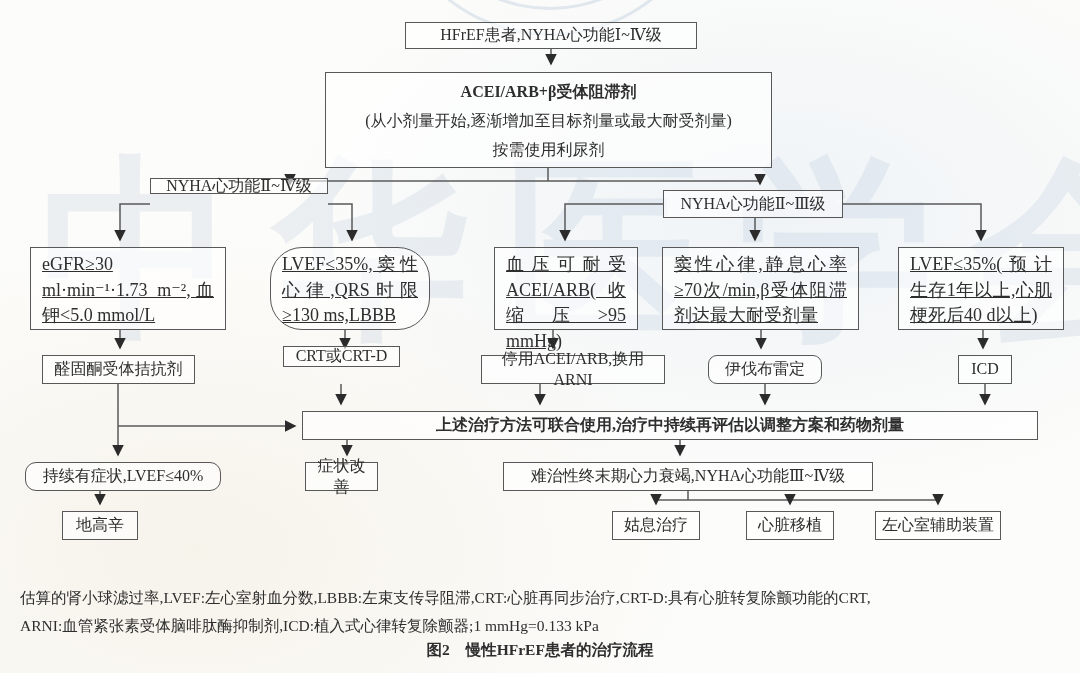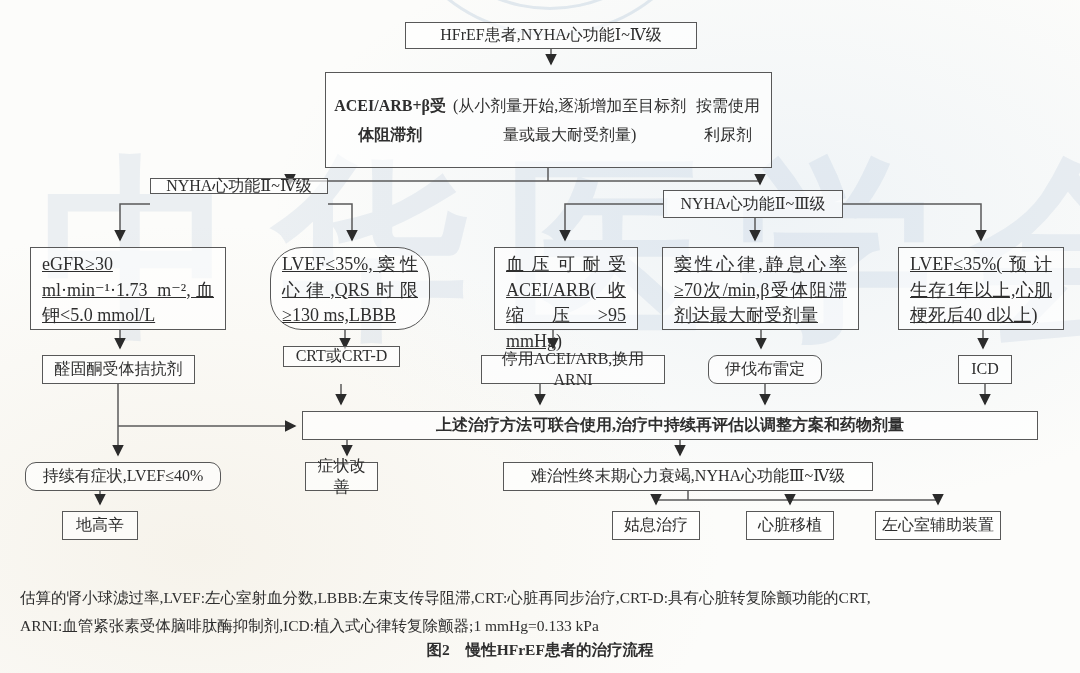--- a/index.html
+++ b/index.html
@@ -17,21 +17,21 @@
   .wm-arc{position:absolute;z-index:0;border:3px solid rgba(132,163,196,0.22);
       border-radius:50%;background:transparent;}
   svg.connectors{position:absolute;left:0;top:0;z-index:1;pointer-events:none;}
   .node{
     position:absolute;box-sizing:border-box;z-index:2;
     border:1.5px solid #585858;background:rgba(255,255,255,0.62);
     display:flex;align-items:center;justify-content:center;
     text-align:center;font-size:16px;line-height:1.3;padding:2px 6px;
   }
   .node.multi{display:block;text-align:justify;padding:4px 11px;font-size:18px;line-height:25.5px;text-decoration:underline;}
-  .node.col{flex-direction:row;line-height:29px;}
+  .node.col{flex-direction:column;line-height:29px;}
   .bold{font-weight:bold;}
   .footline{position:absolute;left:20px;width:1046px;z-index:2;font-size:15.5px;
     line-height:28px;white-space:nowrap;}
   .caption{position:absolute;left:0;top:640px;width:1080px;text-align:center;
     z-index:2;font-size:15.5px;font-weight:bold;}
   .caption span{margin:0 6px;}
 </style>
 </head>
 <body>
 

